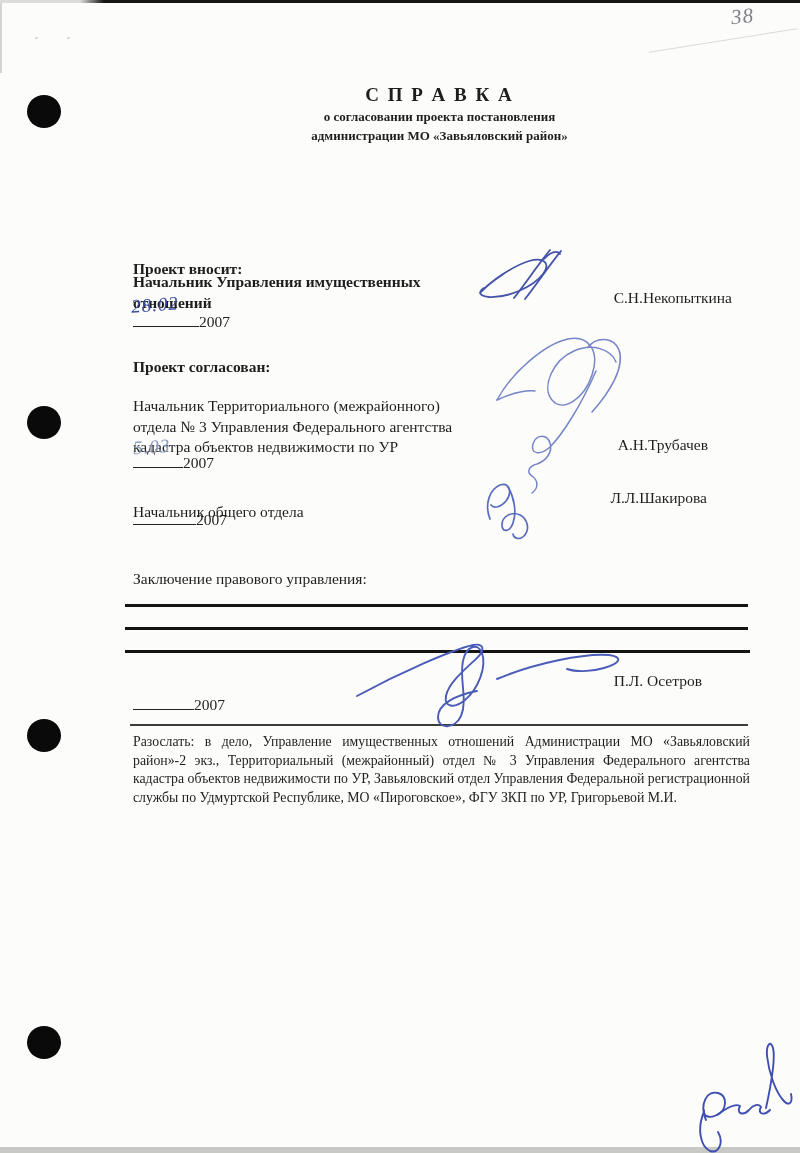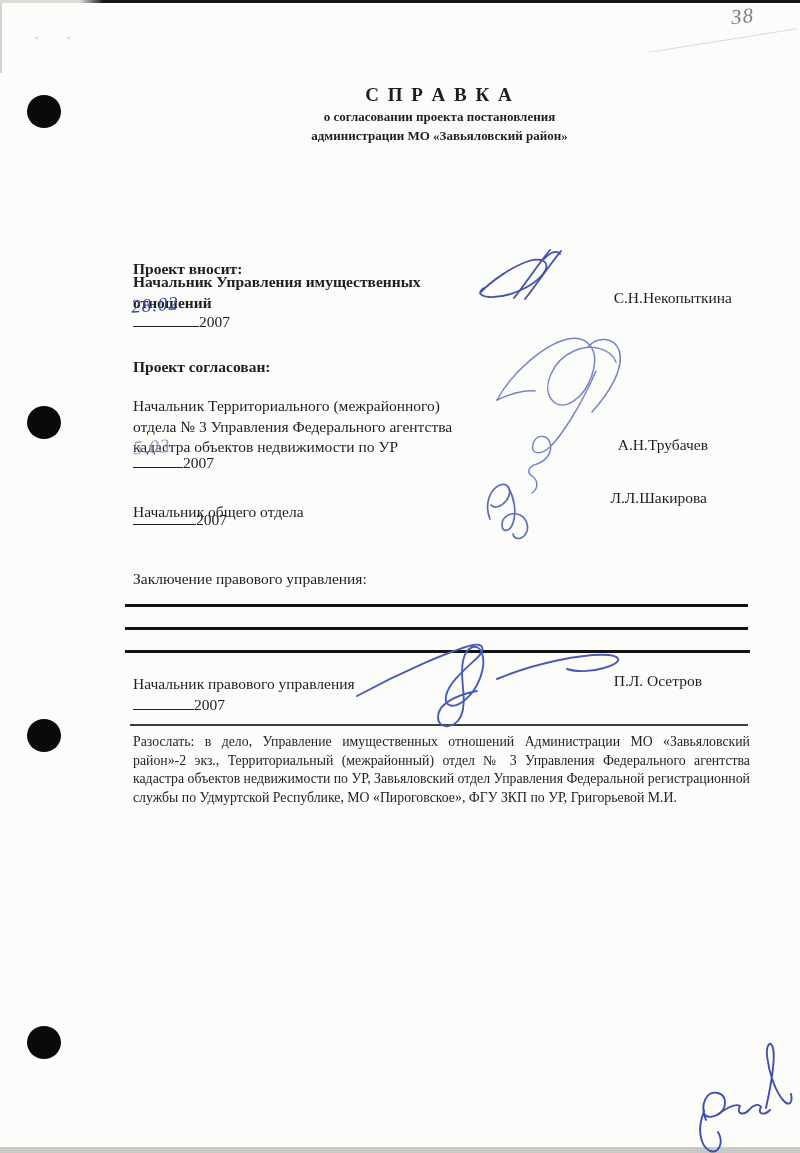--- a/index.html
+++ b/index.html
@@ -104,21 +104,20 @@
   <div class="abs body-text" style="left:133px;top:509px;">
     <span class="underline-slot" style="width:63px;"></span><span>2007</span>
   </div>
   <div class="abs name" style="right:93px;top:489px;">Л.Л.Шакирова</div>
 
   <div class="abs body-text" style="left:133px;top:569px;">Заключение правового управления:</div>
   <div class="rule" style="left:125px;top:604px;width:623px;"></div>
   <div class="rule" style="left:125px;top:627px;width:623px;"></div>
   <div class="rule" style="left:125px;top:650px;width:625px;"></div>
 
-  <div class="abs body-text" style="left:133px;top:674px;">Начальник правового управления</div>
   <div class="abs name" style="right:98px;top:672px;text-align:right;">П.Л. Осетров</div>
   <div class="abs body-text" style="left:133px;top:694px;">
     <span class="underline-slot" style="width:61px;"></span><span>2007</span>
   </div>
 
   <div class="rule-thin" style="left:130px;top:724px;width:618px;"></div>
 
   <div class="abs dist" style="left:133px;top:733px;width:617px;">
     <span class="lead">Разослать:</span>
     <span>в дело, Управление имущественных отношений Администрации МО «Завьяловский район»-2 экз., Территориальный (межрайонный) отдел № 3 Управления Федерального агентства кадастра объектов недвижимости по УР, Завьяловский отдел Управления Федеральной регистрационной службы по Удмуртской Республике, МО «Пироговское», ФГУ ЗКП по УР, Григорьевой М.И.</span>

